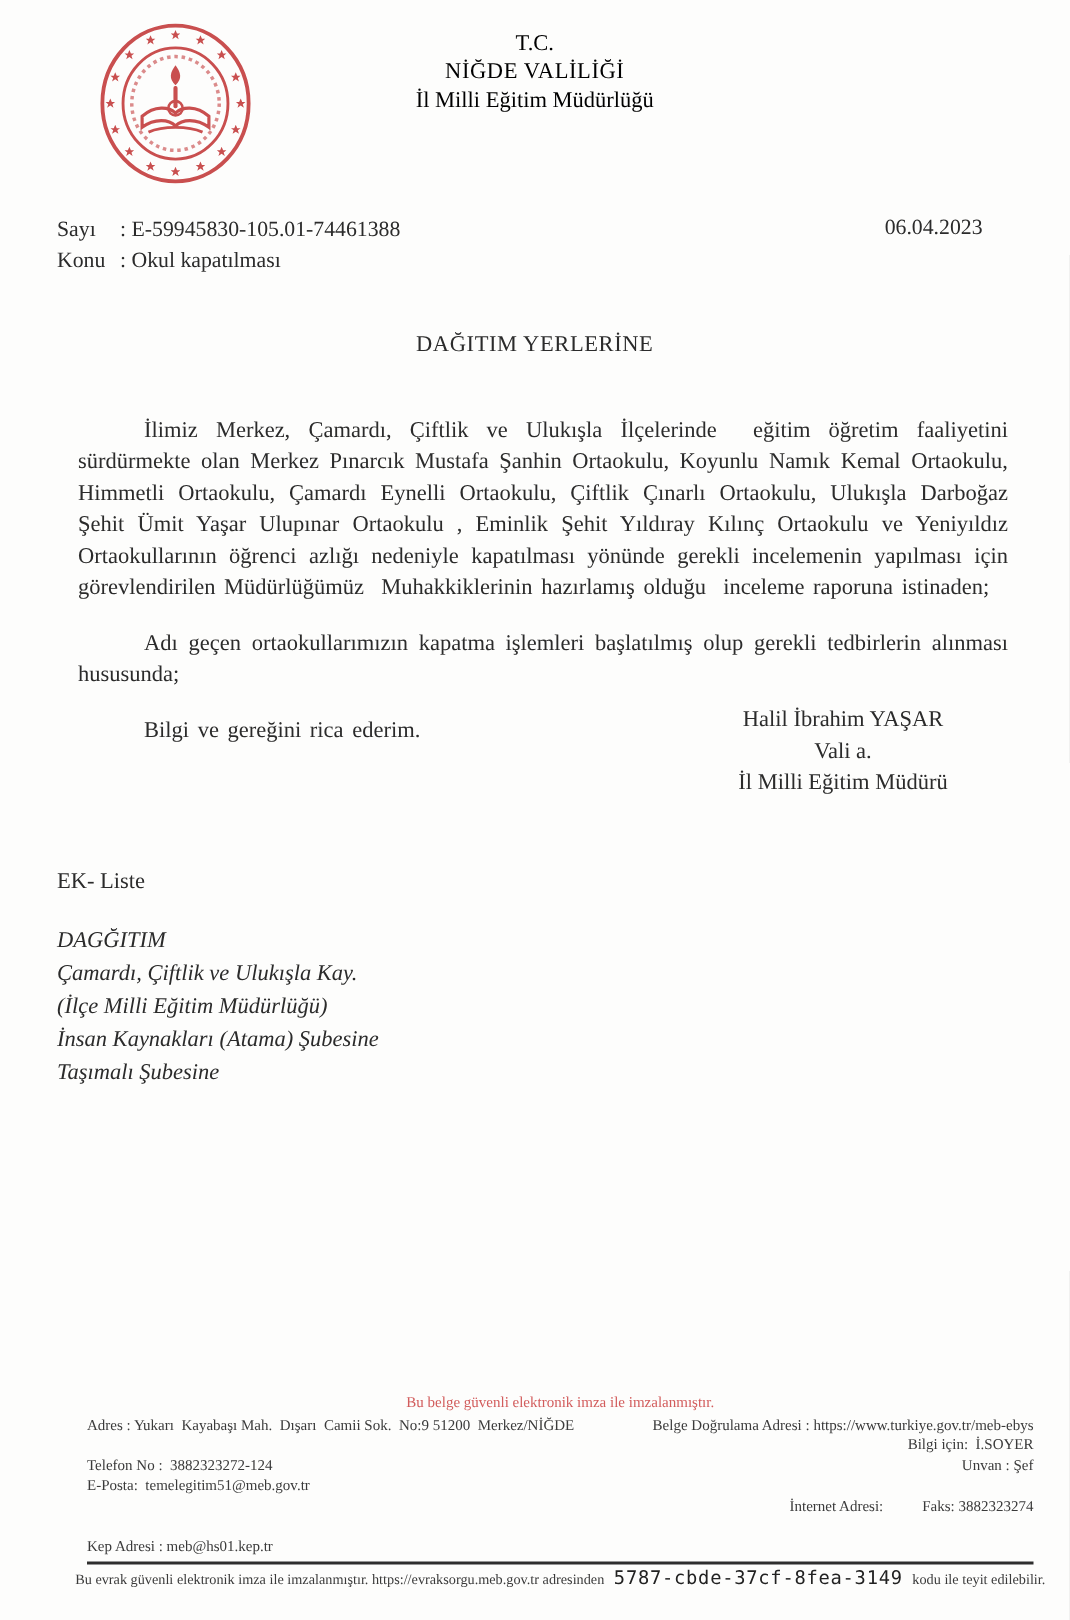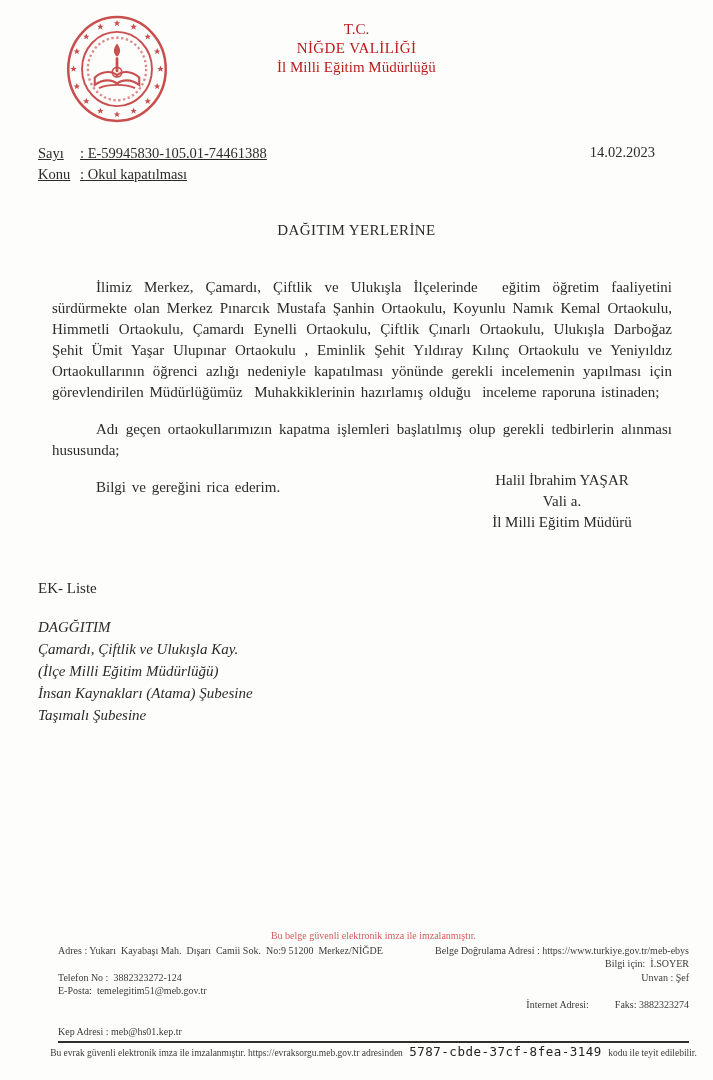--- a/index.html
+++ b/index.html
@@ -7,25 +7,25 @@
     position:relative;
     width:713px;height:1080px;
     background:#fdfdfc;
     font-family:"Liberation Serif","DejaVu Serif",serif;
     color:#2b2b2b;
     overflow:hidden;
   }
   
   .emblem{position:absolute;left:64px;top:13px;width:106px;height:112px;}
   .header-text{position:absolute;left:0;right:0;top:20px;text-align:center;
-    font-size:15px;line-height:19px;color:#b91c1c;}
+    font-size:15px;line-height:19px;color:#000000;}
   .header-text .gov{letter-spacing:.4px;}
   
   .meta{position:absolute;left:38px;top:143px;font-size:14.5px;line-height:21px;}
-  .meta-row{display:flex;white-space:pre;text-decoration:underline;}
+  .meta-row{display:flex;white-space:pre;}
   .meta-label{display:inline-block;width:42px;}
   .date{position:absolute;right:58px;top:144px;font-size:14.5px;}
   
   .recipient{position:absolute;left:0;right:0;top:222px;text-align:center;
     font-size:15px;letter-spacing:.4px;}
   .body-block{position:absolute;left:36px;right:25px;top:261px;
     font-size:15px;line-height:21px;}
   .body-block p{margin:16px;text-align:justify;text-indent:44px;white-space:pre-wrap;word-spacing:2px;}
   .body-block p.closing{text-align:left;}
   
@@ -98,21 +98,21 @@
   <div class="meta">
     <div class="meta-row">
       <span class="meta-label">Sayı</span>
       <span>: E-59945830-105.01-74461388</span>
     </div>
     <div class="meta-row">
       <span class="meta-label">Konu</span>
       <span>: Okul kapatılması</span>
     </div>
   </div>
-  <div class="date">14.02.2023</div>
+  <div class="date">06.04.2023</div>
 
   <div class="recipient">DAĞITIM YERLERİNE</div>
 
   <div class="body-block">
     <p>İlimiz Merkez, Çamardı, Çiftlik ve Ulukışla İlçelerinde  eğitim öğretim faaliyetini sürdürmekte olan Merkez Pınarcık Mustafa Şanhin Ortaokulu, Koyunlu Namık Kemal Ortaokulu, Himmetli Ortaokulu, Çamardı Eynelli Ortaokulu, Çiftlik Çınarlı Ortaokulu, Ulukışla Darboğaz Şehit Ümit Yaşar Ulupınar Ortaokulu , Eminlik Şehit Yıldıray Kılınç Ortaokulu ve Yeniyıldız Ortaokullarının öğrenci azlığı nedeniyle kapatılması yönünde gerekli incelemenin yapılması için görevlendirilen Müdürlüğümüz  Muhakkiklerinin hazırlamış olduğu  inceleme raporuna istinaden;</p>
     <p>Adı geçen ortaokullarımızın kapatma işlemleri başlatılmış olup gerekli tedbirlerin alınması hususunda;</p>
     <p class="closing">Bilgi ve gereğini rica ederim.</p>
   </div>
 
   <div class="signature">

